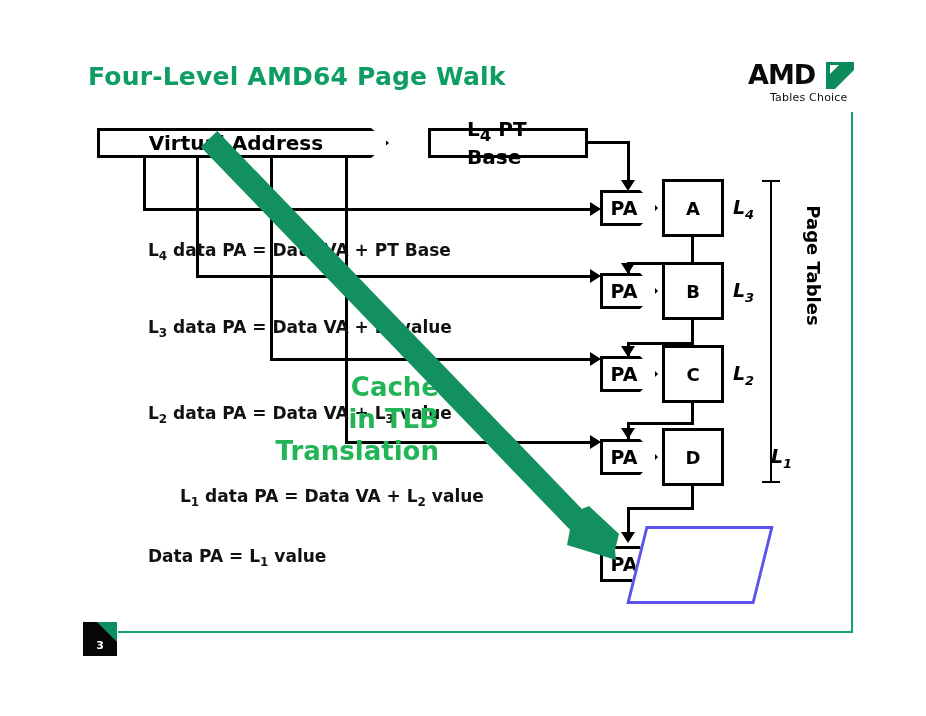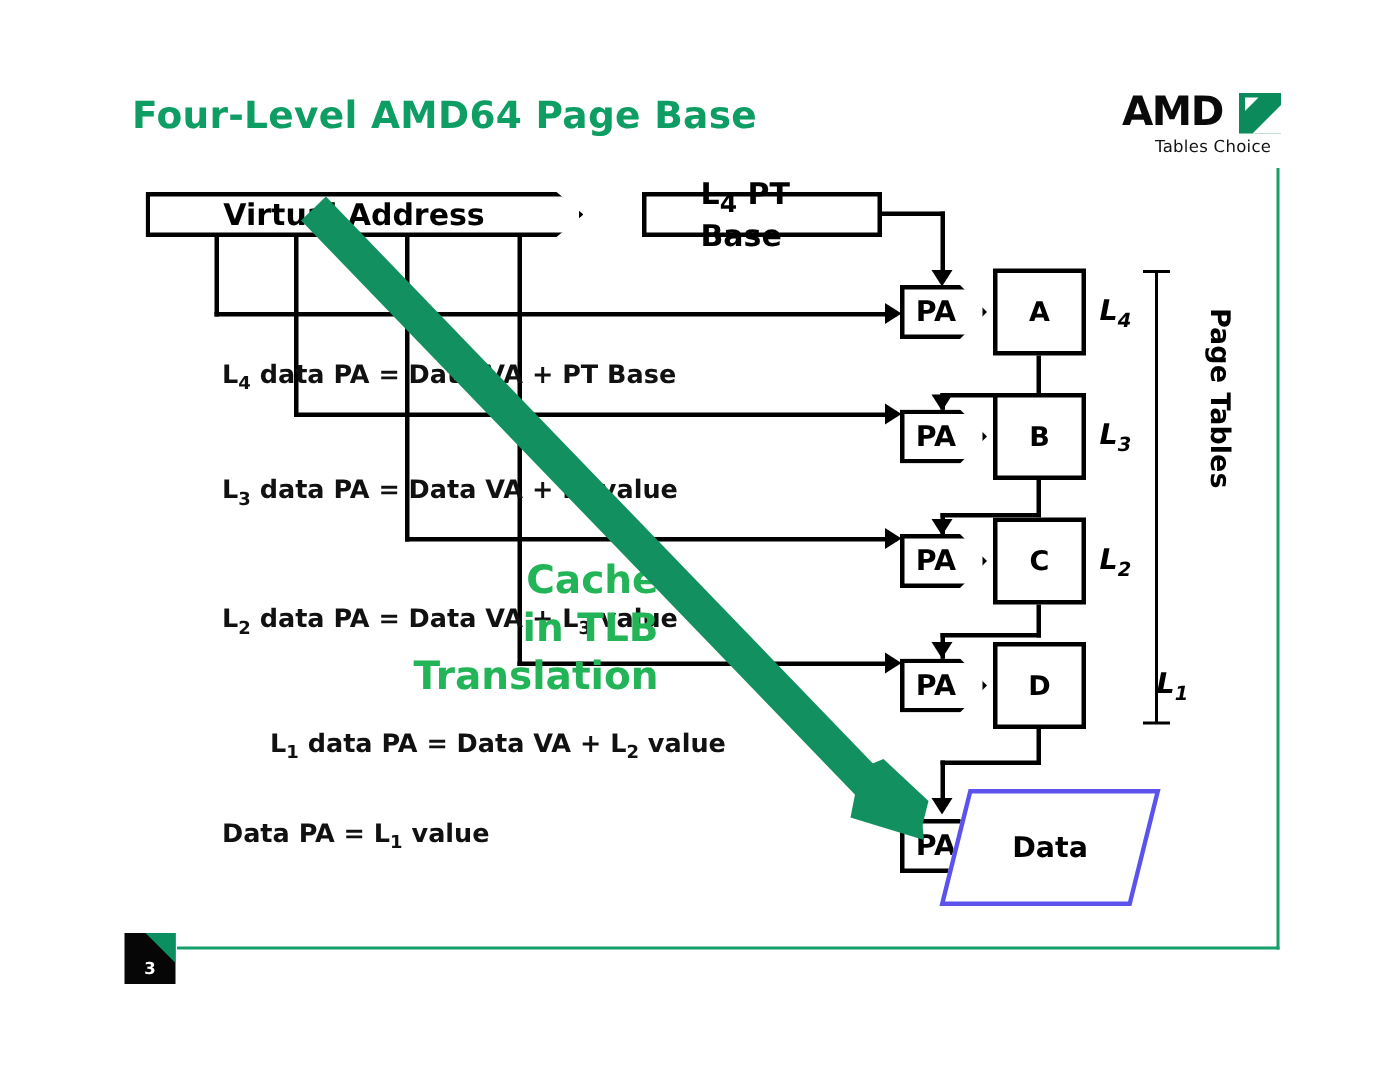--- a/index.html
+++ b/index.html
@@ -84,21 +84,21 @@
   
   .cache-text{position:absolute;left:243px;top:371px;width:196px;text-align:right;
               font-size:26px;font-weight:bold;color:#23b457;line-height:32px;}
   .big-arrow{position:absolute;left:0;top:0;width:926px;height:716px;pointer-events:none;}
 </style>
 </head>
 <body>
 
 <div class="slide">
 
-  <div class="title">Four-Level AMD64 Page Base</div>
+  <div class="title">Four-Level AMD64 Page Walk</div>
 
   <div class="logo">
     <div class="logo-word">AMD</div>
     <div class="logo-mark"></div>
     <div class="logo-tag">Tables Choice</div>
   </div>
 
   <div class="frame-v"></div>
   <div class="frame-h"></div>
   <div class="page-badge">
@@ -180,21 +180,20 @@
   <div class="lvl-tag" style="left:771px;top:445px;">L<sub>1</sub></div>
   <div class="vline" style="left:691px;top:486px;height:24px;"></div>
   <div class="hline" style="left:627px;top:507px;width:67px;"></div>
   <div class="vline" style="left:627px;top:507px;height:28px;"></div>
   <div class="arrow-d" style="left:621px;top:532px;"></div>
 
   <div class="penta pa-box" style="left:600px;top:546px;">
     <span>PA</span>
   </div>
   <div class="data-par"></div>
-  <div class="data-label">Data</div>
 
   <div class="bracket-line"></div>
   <div class="bracket-cap" style="top:180px;"></div>
   <div class="bracket-cap" style="top:481px;"></div>
   <div class="pt-text">Page Tables</div>
 
   <div class="formula" style="left:148px;top:240px;">L<sub>4</sub> data PA = Data VA + PT Base</div>
   <div class="formula" style="left:148px;top:317px;">L<sub>3</sub> data PA = Data VA + L<sub>4</sub> value</div>
   <div class="formula" style="left:148px;top:403px;">L<sub>2</sub> data PA = Data VA + L<sub>3</sub> value</div>
   <div class="formula" style="left:148px;top:486px;margin-left:32px;">L<sub>1</sub> data PA = Data VA + L<sub>2</sub> value</div>

